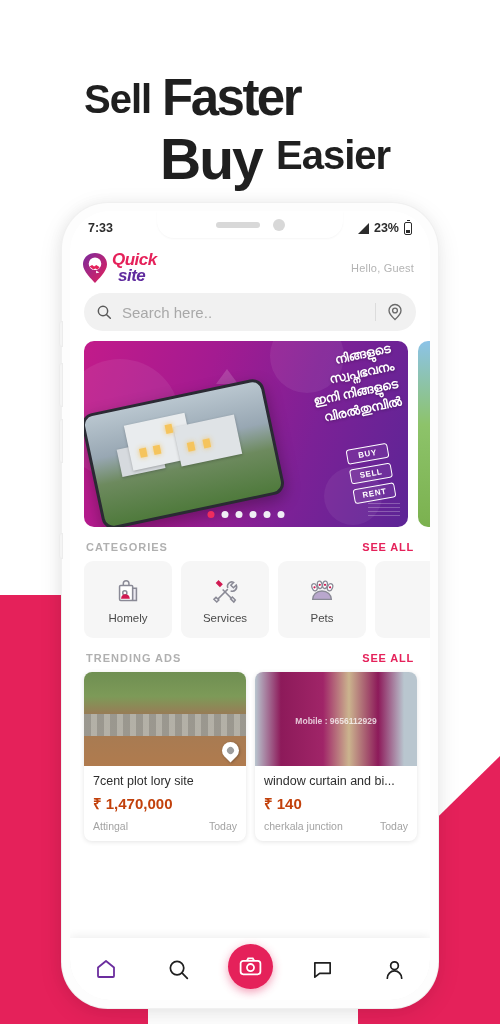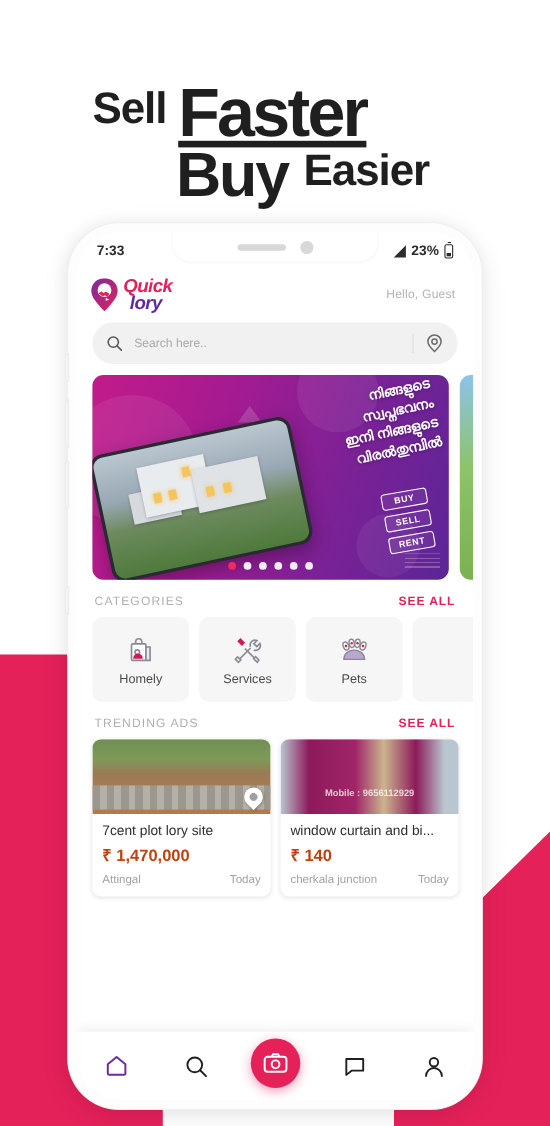--- a/index.html
+++ b/index.html
@@ -24,21 +24,21 @@
     clip-path: polygon(100% 0%, 100% 100%, 0% 100%, 0% 52%);
   }
 
   
   .headline { position: absolute; left: 0; top: 34px; width: 500px; height: 115px; z-index: 3; }
   .hl-row { position: absolute; white-space: nowrap; color: #1f1f1f; }
   .hl-sell {
     left: 84px; top: 43px; font-size: 40px; font-weight: 700; letter-spacing: -1px;
   }
   .hl-faster {
-    left: 162px; top: 34px; font-size: 62px; font-weight: 800; letter-spacing: -2.5px; text-decoration: underline;
+    left: 162px; top: 34px; font-size: 51px; font-weight: 800; letter-spacing: -2.5px;
   }
   .hl-buy {
     left: 160px; top: 92px; font-size: 57px; font-weight: 800; letter-spacing: -2px;
   }
   .hl-easier {
     left: 276px; top: 99px; font-size: 40px; font-weight: 600; letter-spacing: -1px;
   }
 
   
   .phone {
@@ -93,21 +93,21 @@
   .greeting { font-size: 11px; color: #b3b3b3; letter-spacing: .2px; }
 
   
   .searchwrap { padding: 4px 14px 10px; }
   .searchbar {
     display: flex; align-items: center; gap: 10px;
     height: 38px; border-radius: 19px; background: #f1f1f1; padding: 0 12px;
   }
   .searchbar input {
     flex: 1; border: none; outline: none; background: transparent;
-    font-size: 11px; color: #0f172a; font-family: "Liberation Sans", sans-serif;
+    font-size: 15px; color: #0f172a; font-family: "Liberation Sans", sans-serif;
   }
   .searchbar input::placeholder { color: #a8a8a8; }
   .vdiv { width: 1px; height: 18px; background: #dcdcdc; }
 
   
   .bannerrow { display: flex; gap: 10px; padding: 0 0 0 14px; }
   .banner {
     position: relative; flex: 0 0 324px; height: 186px; border-radius: 10px; overflow: hidden;
     background: linear-gradient(108deg,#c21b8a 0%, #a41b91 35%, #7b2196 68%, #5c2596 100%);
   }
@@ -151,39 +151,39 @@
             background: repeating-linear-gradient(180deg, rgba(255,255,255,.25) 0 1px, transparent 1px 4px); }
   .dots { position: absolute; left: 50%; transform: translateX(-50%); bottom: 9px; display: flex; gap: 7px; }
   .dot { width: 7px; height: 7px; border-radius: 50%; background: #f0eef5; }
   .dot.active { background: #ee2d5e; }
 
   
   .sec-head {
     display: flex; align-items: center; justify-content: space-between;
     padding: 14px 16px 8px;
   }
-  .sec-title { font-size: 11px; letter-spacing: 1px; color: #b0b0b0; font-weight: 400; }
+  .sec-title { font-size: 11px; letter-spacing: 1px; color: #b0b0b0; font-weight: 700; }
   .sec-all { font-size: 11px; letter-spacing: .8px; color: #e5215a; font-weight: 800; }
 
   
   .catrow { display: flex; gap: 9px; padding: 0 0 0 14px; }
   .cat {
     flex: 0 0 88px; height: 77px; border-radius: 9px; background: #f6f6f6;
     display: flex; flex-direction: column; align-items: center; justify-content: center; gap: 6px;
   }
   .cat-lbl { font-size: 11.5px; color: #4a4a4a; }
   .cat-ghost { flex: 0 0 88px; height: 77px; border-radius: 9px; background: #f6f6f6; }
 
   
   .adrow { display: flex; gap: 9px; padding: 0 0 0 14px; }
   .ad {
     flex: 0 0 162px; border-radius: 8px; background: #fff; overflow: hidden;
     box-shadow: 0 1px 5px rgba(0,0,0,.11);
   }
-  .ad-img { position: relative; height: 68px; }
+  .ad-img { position: relative; height: 94px; }
   .ad-img-1 { background: linear-gradient(180deg,#6f8f52 0%,#7d9a58 26%,#9a7a56 46%,#a87b52 68%,#b07b4e 100%); }
   .ad-img-2 { background: linear-gradient(90deg,#b9c6cf 0%, #8d1a5a 16%, #a02568 42%, #cbb48e 58%, #8d1a5a 76%, #b9c6cf 92%); }
   .ad-stone { position:absolute; left:0; right:0; top:42px; height:22px;
               background: repeating-linear-gradient(90deg,#9a9a94 0 7px,#b5b5ae 7px 13px); opacity:.92; }
   .ad-mobile { position: absolute; left: 0; right: 0; top: 44px; text-align: center;
                color: rgba(255,255,255,.75); font-size: 8.5px; font-weight: 700; }
   .ad-pin {
     position: absolute; right: 7px; bottom: 7px; width: 17px; height: 17px;
     border-radius: 50% 50% 50% 0; transform: rotate(-45deg); background: #fff;
     box-shadow: 0 1px 3px rgba(0,0,0,.3);
@@ -254,21 +254,21 @@
                   <stop offset="1" stop-color="#e5215a"></stop>
             </linearGradient>
               </defs>
             <path d="M13 0C6 0 1 5 1 11.5c0 7 9 15 12 18.5 3-3.5 12-11.5 12-18.5C25 5 20 0 13 0z" fill="url(#pg)"></path>
             <path d="M13 4.5a6.3 6.3 0 1 0 0 12.6 6.3 6.3 0 0 0 0-12.6z" fill="#fff"></path>
             <path d="M14 17.6l3.4 1.8-3.2.9z" fill="#fff"></path>
             <path d="M7.5 13.6l2.6-1.6 2 1.4 2.3-1.3 3.3 2.1-2.2 2.4-2.3-1.1-1.8 1-3.9-2.9z" fill="#e5215a"></path>
           </svg>
           <div class="brand-text">
             <span class="brand-quick">Quick</span>
-            <span class="brand-bzar">lory</span>
+            <span class="brand-bzar">site</span>
           </div>
         </div>
         <span class="greeting">Hello, Guest</span>
       </div>
 
       <div class="searchwrap">
         <div class="searchbar">
           <svg width="16" height="16" viewBox="0 0 24 24" fill="none" stroke="#5a5a5a" stroke-width="2.2">
             <circle cx="10.5" cy="10.5" r="7"></circle>
               <line x1="15.6" y1="15.6" x2="21.5" y2="21.5" stroke-linecap="round"></line>

